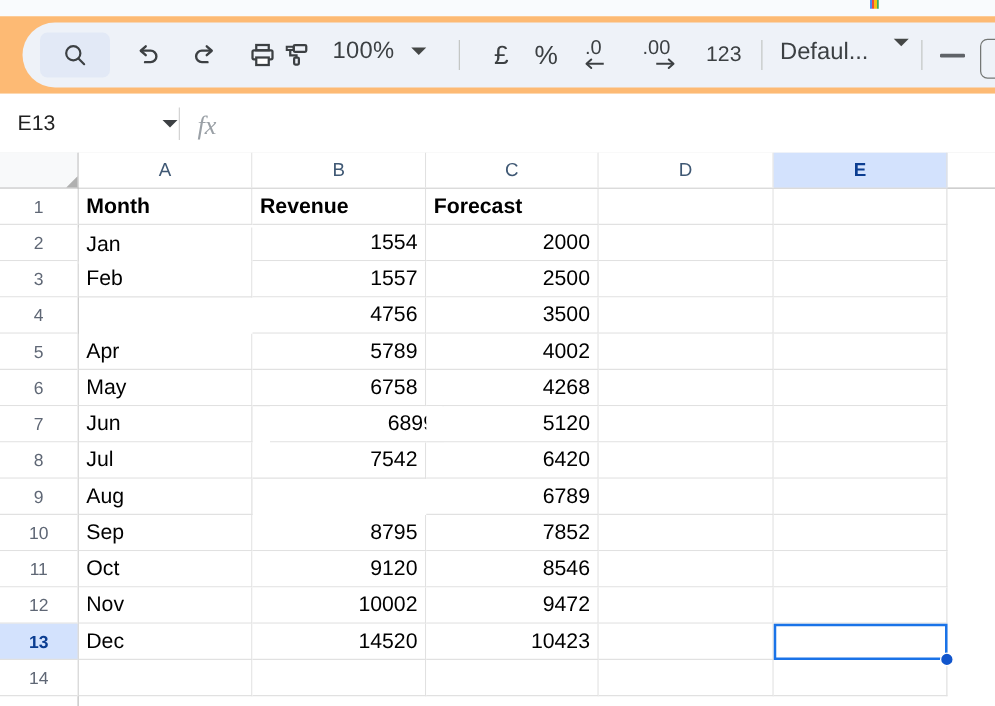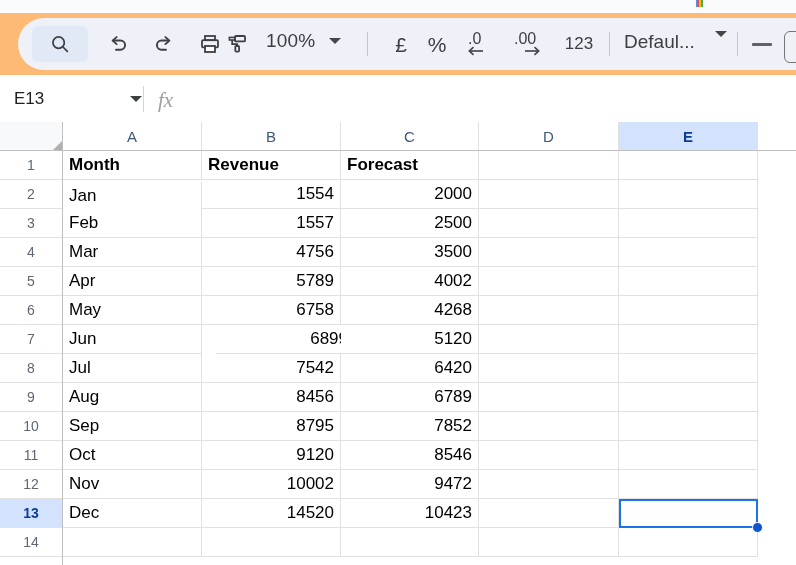--- a/index.html
+++ b/index.html
@@ -451,21 +451,20 @@
       <div class="cell" style="left: 0px; top: 31px; width: 139px;">Jan</div>
       <div class="cell num" style="left: 139px; top: 29px; width: 139px;">1554</div>
       <div class="cell num" style="left: 278px; top: 29px; width: 138px;">2000</div>
       <div class="cell" style="left: 416px; top: 29px; width: 140px;"></div>
       <div class="cell" style="left: 556px; top: 29px; width: 139px;"></div>
       <div class="cell" style="left: 0px; top: 58px; width: 139px;">Feb</div>
       <div class="cell num" style="left: 139px; top: 58px; width: 139px;">1557</div>
       <div class="cell num" style="left: 278px; top: 58px; width: 138px;">2500</div>
       <div class="cell" style="left: 416px; top: 58px; width: 140px;"></div>
       <div class="cell" style="left: 556px; top: 58px; width: 139px;"></div>
-      <div class="cell" style="left: 0px; top: 87px; width: 139px;">Mar</div>
       <div class="cell num" style="left: 139px; top: 87px; width: 139px;">4756</div>
       <div class="cell num" style="left: 278px; top: 87px; width: 138px;">3500</div>
       <div class="cell" style="left: 416px; top: 87px; width: 140px;"></div>
       <div class="cell" style="left: 556px; top: 87px; width: 139px;"></div>
       <div class="cell" style="left: 0px; top: 116px; width: 139px;">Apr</div>
       <div class="cell num" style="left: 139px; top: 116px; width: 139px;">5789</div>
       <div class="cell num" style="left: 278px; top: 116px; width: 138px;">4002</div>
       <div class="cell" style="left: 416px; top: 116px; width: 140px;"></div>
       <div class="cell" style="left: 556px; top: 116px; width: 139px;"></div>
       <div class="cell" style="left: 0px; top: 145px; width: 139px;">May</div>
@@ -477,21 +476,20 @@
       <div class="cell num" style="left: 153px; top: 174px; width: 139px;">6899</div>
       <div class="cell num" style="left: 278px; top: 174px; width: 138px;">5120</div>
       <div class="cell" style="left: 416px; top: 174px; width: 140px;"></div>
       <div class="cell" style="left: 556px; top: 174px; width: 139px;"></div>
       <div class="cell" style="left: 0px; top: 203px; width: 139px;">Jul</div>
       <div class="cell num" style="left: 139px; top: 203px; width: 139px;">7542</div>
       <div class="cell num" style="left: 278px; top: 203px; width: 138px;">6420</div>
       <div class="cell" style="left: 416px; top: 203px; width: 140px;"></div>
       <div class="cell" style="left: 556px; top: 203px; width: 139px;"></div>
       <div class="cell" style="left: 0px; top: 232px; width: 139px;">Aug</div>
-      <div class="cell num" style="left: 139px; top: 232px; width: 139px;">8456</div>
       <div class="cell num" style="left: 278px; top: 232px; width: 138px;">6789</div>
       <div class="cell" style="left: 416px; top: 232px; width: 140px;"></div>
       <div class="cell" style="left: 556px; top: 232px; width: 139px;"></div>
       <div class="cell" style="left: 0px; top: 261px; width: 139px;">Sep</div>
       <div class="cell num" style="left: 139px; top: 261px; width: 139px;">8795</div>
       <div class="cell num" style="left: 278px; top: 261px; width: 138px;">7852</div>
       <div class="cell" style="left: 416px; top: 261px; width: 140px;"></div>
       <div class="cell" style="left: 556px; top: 261px; width: 139px;"></div>
       <div class="cell" style="left: 0px; top: 290px; width: 139px;">Oct</div>
       <div class="cell num" style="left: 139px; top: 290px; width: 139px;">9120</div>

